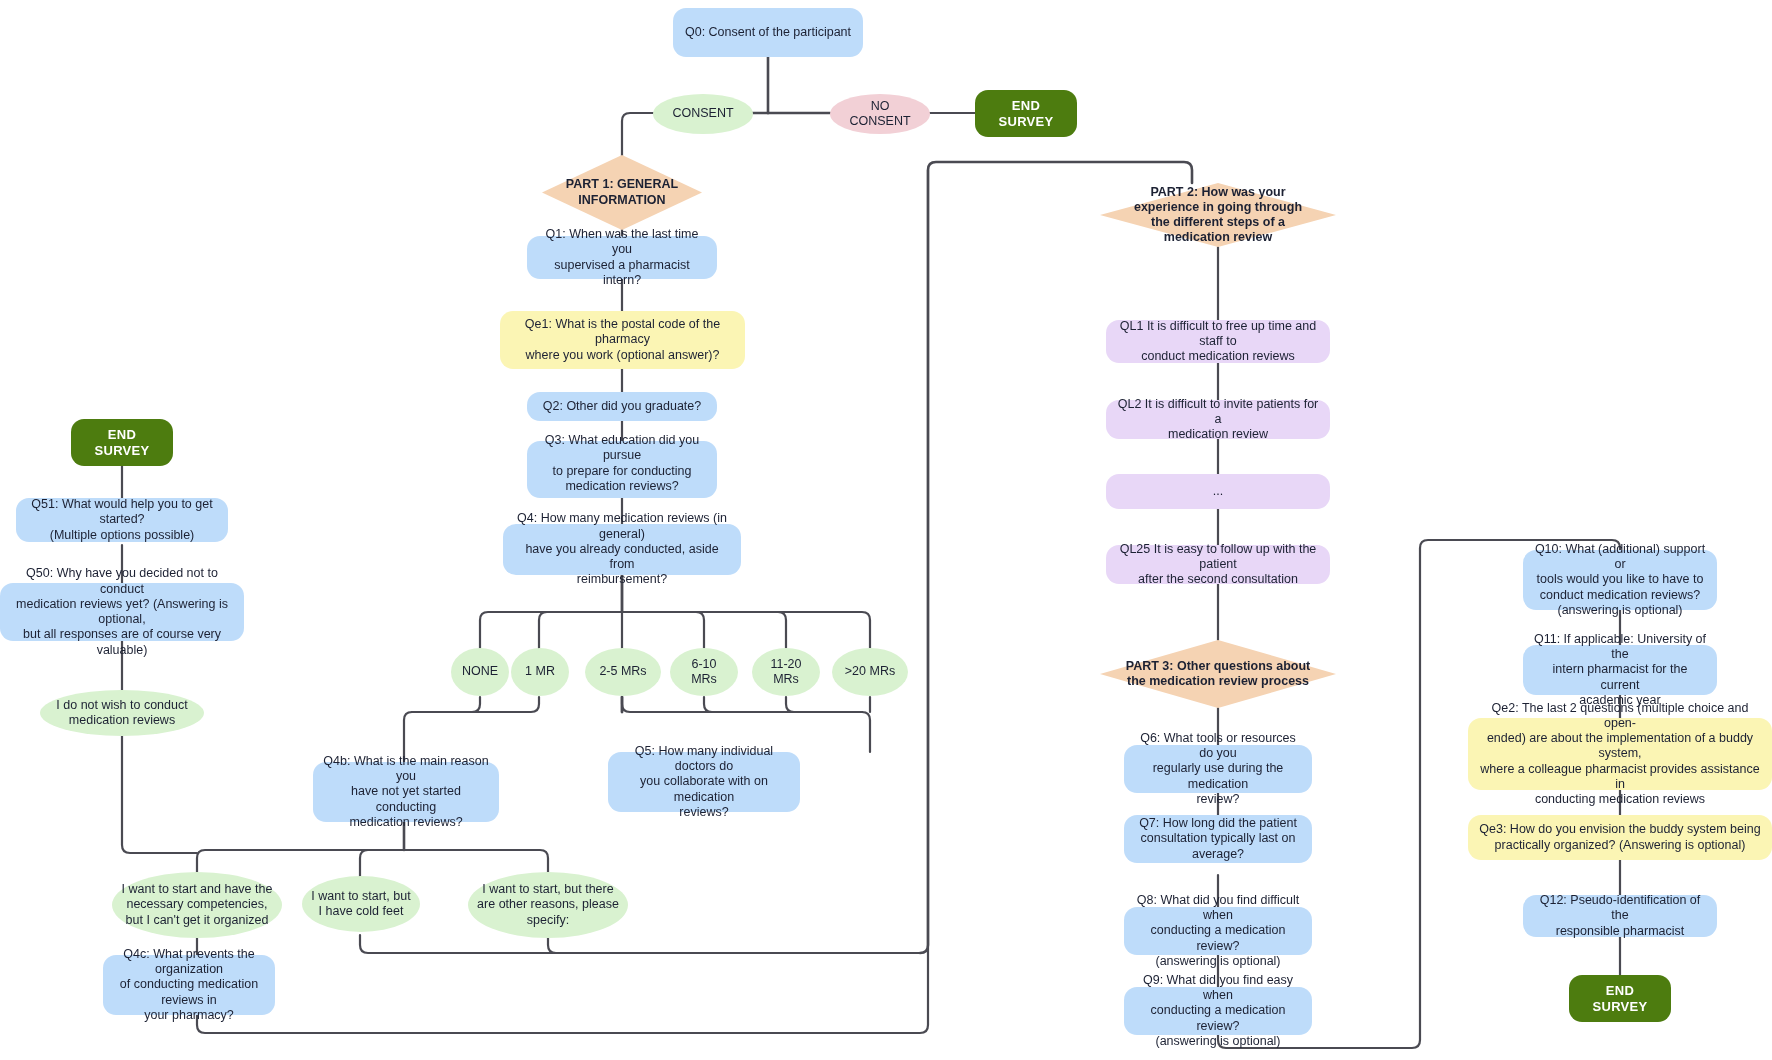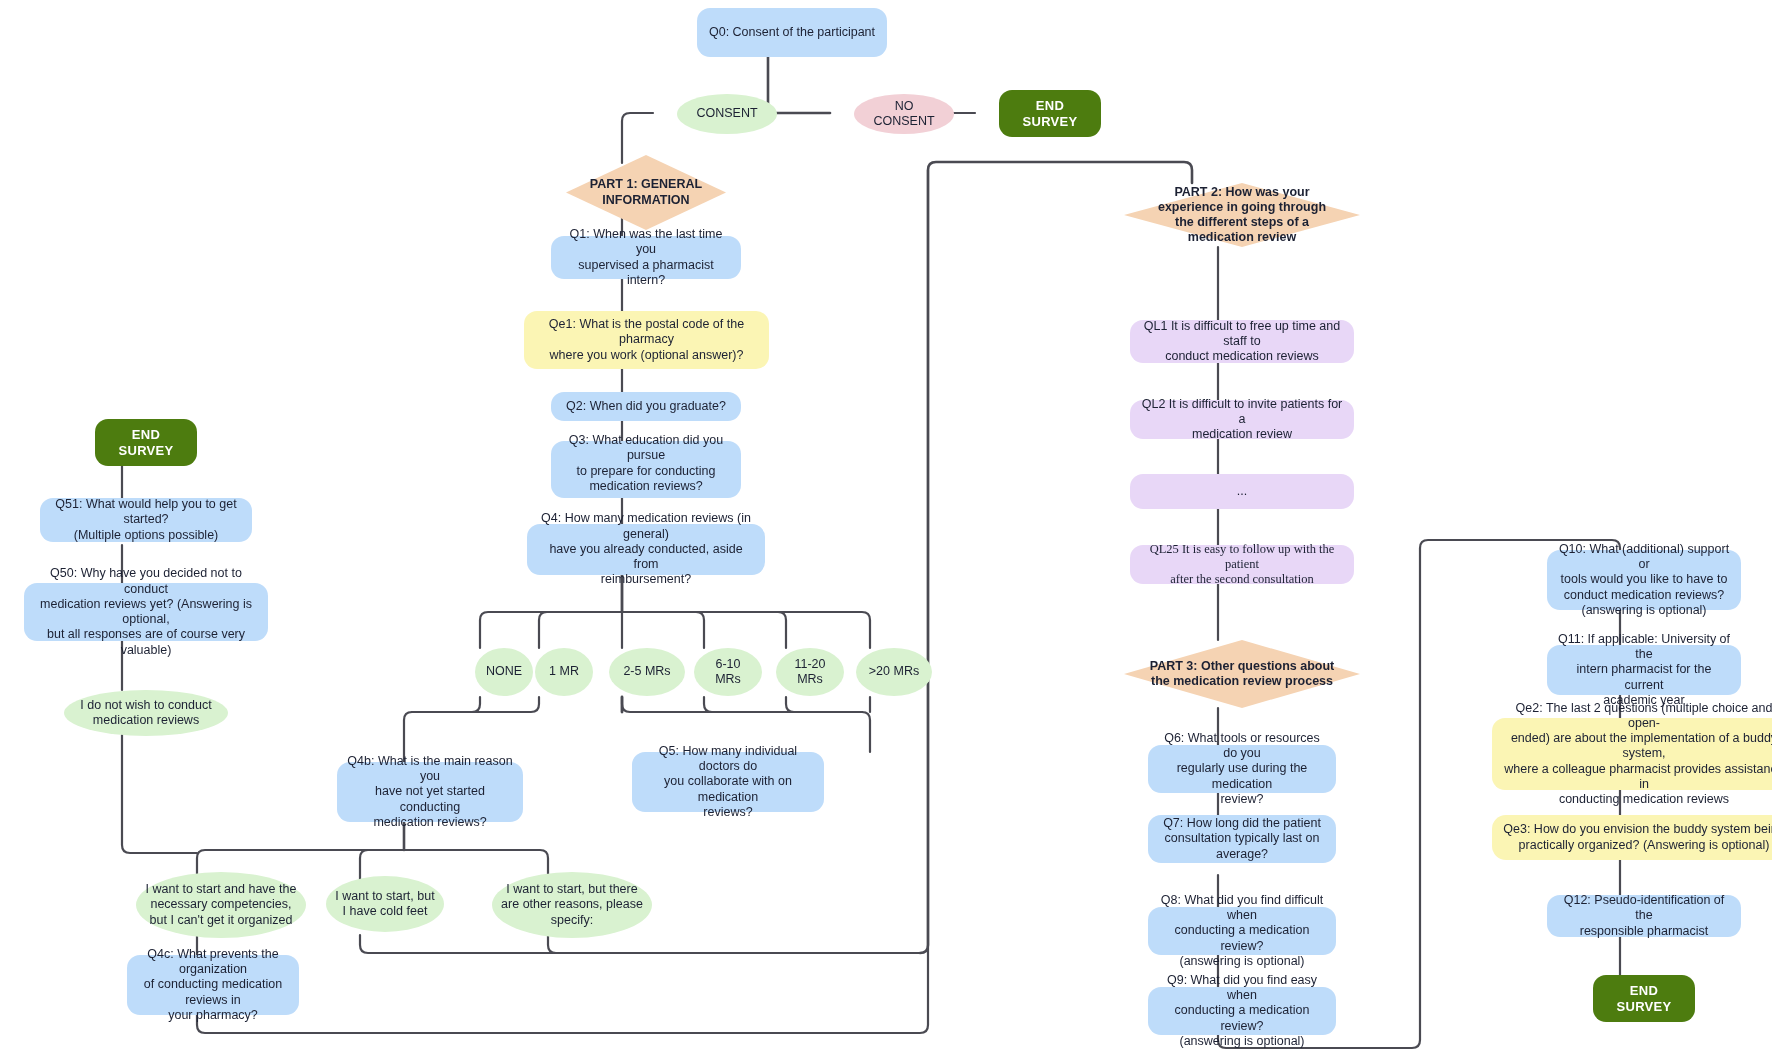--- a/index.html
+++ b/index.html
@@ -30,21 +30,20 @@
     position: absolute;
     box-sizing: border-box;
     display: flex;
     align-items: center;
     justify-content: center;
     text-align: center;
     line-height: 1.22;
     white-space: pre-line;
     padding: 4px 9px;
     z-index: 2;
-    margin-left: 24px;
   }
   .rect {
     border-radius: 13px;
   }
   .ellipse {
     border-radius: 50%;
   }
   .q-blue   { background: #bedcfa; color: #1c2133; font-size: 12.5px; }
   .q-yellow { background: #fbf5b4; color: #1c2133; font-size: 12.5px; }
   .q-purple { background: #e8d7f7; color: #1c2133; font-size: 12.5px; }
@@ -189,21 +188,21 @@
     <span>Q1: When was the last time you
 supervised a pharmacist intern?</span>
   </div>
 
   <div class="node rect q-yellow" style="left:500px; top:311px; width:245px; height:58px;">
     <span>Qe1: What is the postal code of the pharmacy
 where you work (optional answer)?</span>
   </div>
 
   <div class="node rect q-blue" style="left:527px; top:392px; width:190px; height:29px;">
-    <span>Q2: When did you graduate?</span>
+    <span>Q2: Other did you graduate?</span>
   </div>
 
   <div class="node rect q-blue" style="left:527px; top:441px; width:190px; height:57px;align-items:flex-end;">
     <span>Q3: What education did you pursue
 to prepare for conducting
 medication reviews?</span>
   </div>
 
   <div class="node rect q-blue" style="left:503px; top:524px; width:238px; height:51px;">
     <span>Q4: How many medication reviews (in general)
@@ -297,21 +296,21 @@
     <span>QL1 It is difficult to free up time and staff to
 conduct medication reviews</span>
   </div>
   <div class="node rect q-purple" style="left:1106px; top:400px; width:224px; height:39px;">
     <span>QL2 It is difficult to invite patients for a
 medication review</span>
   </div>
   <div class="node rect q-purple" style="left:1106px; top:474px; width:224px; height:35px;">
     <span>...</span>
   </div>
-  <div class="node rect q-purple" style="left:1106px; top:545px; width:224px; height:39px;font-family:Liberation Serif, serif;">
+  <div class="node rect q-purple" style="left:1106px; top:545px; width:224px; height:39px;">
     <span>QL25 It is easy to follow up with the patient
 after the second consultation</span>
   </div>
 
   <div class="node part-diamond" style="left:1100px; top:640px; width:236px; height:68px;">
     <span class="dia-shape"></span>
     <span class="dia-label">PART 3: Other questions about
 the medication review process</span>
   </div>
 
@@ -346,21 +345,21 @@
     <span>Q11: If applicable: University of the
 intern pharmacist for the current
 academic year</span>
   </div>
   <div class="node rect q-yellow" style="left:1468px; top:718px; width:304px; height:72px;">
     <span>Qe2: The last 2 questions (multiple choice and open-
 ended) are about the implementation of a buddy system,
 where a colleague pharmacist provides assistance in
 conducting medication reviews</span>
   </div>
-  <div class="node rect q-yellow" style="left:1468px; top:815px; width:304px; height:45px;border-radius:14px;">
+  <div class="node rect q-yellow" style="left:1468px; top:815px; width:304px; height:45px;">
     <span>Qe3: How do you envision the buddy system being
 practically organized? (Answering is optional)</span>
   </div>
   <div class="node rect q-blue" style="left:1523px; top:895px; width:194px; height:42px;">
     <span>Q12: Pseudo-identification of the
 responsible pharmacist</span>
   </div>
   <div class="node end-blue" style="left:1569px; top:975px; width:102px; height:47px;">
     <span>END SURVEY</span>
   </div>

